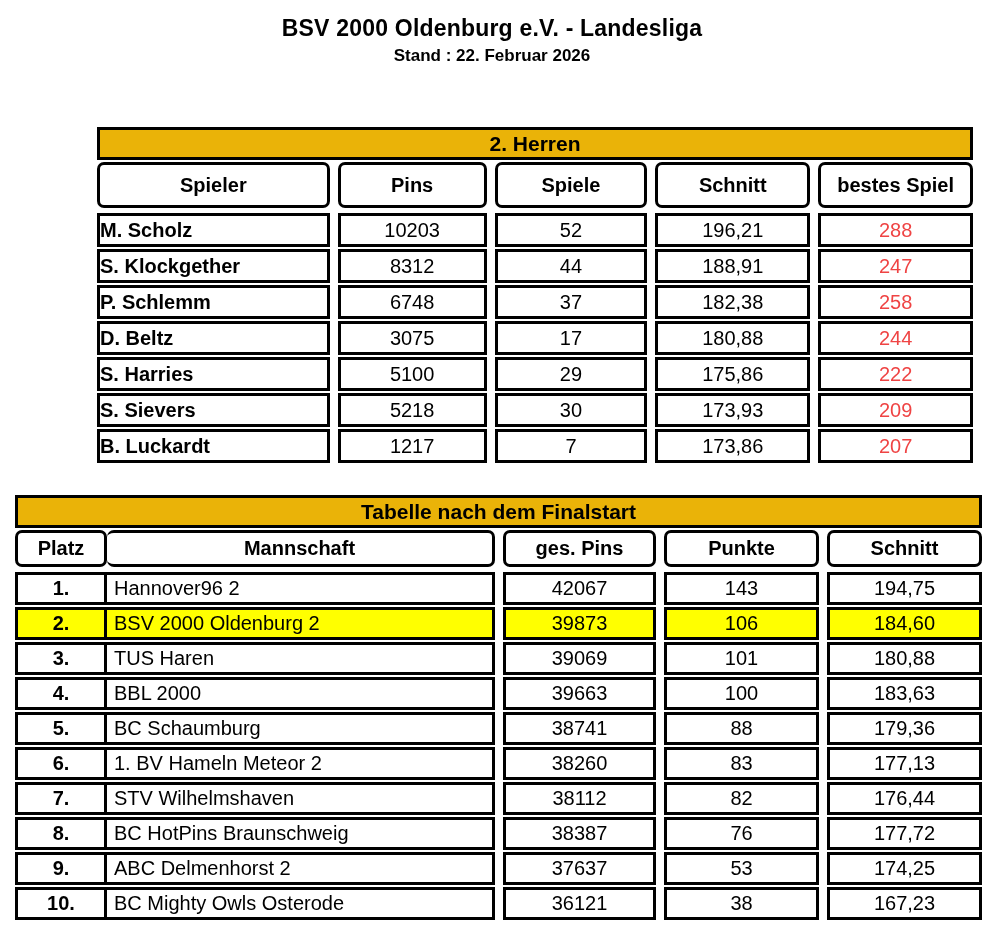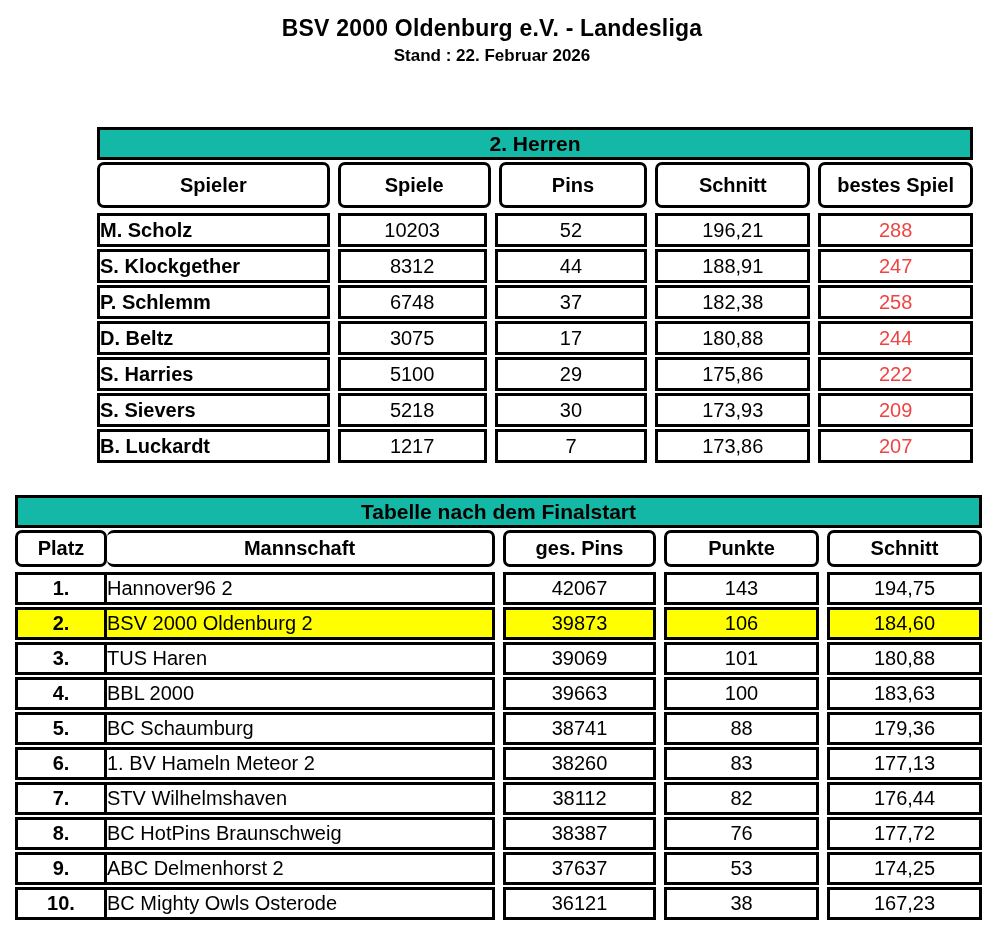--- a/index.html
+++ b/index.html
@@ -24,30 +24,30 @@
 
   .cell {
     border:3px solid #000;
     background:#fff;
     display:flex; align-items:center; justify-content:center;
     font-size:20px;
     overflow:hidden; white-space:nowrap;
   }
   .ttl-cell {
     width:100%; height:33px;
-    background:#14b8a6;
+    background:#eab308;
     font-weight:bold; font-size:21px;
   }
   .h1r .cell { height:46px; }
   .h2r .cell { height:37px; }
   .t1d .cell { height:34px; }
   .t2d .cell { height:33px; }
   .hc   { font-weight:bold;border-radius:7px; }
   .name { justify-content:flex-start; font-weight:bold; }
-  .team { justify-content:flex-start; }
+  .team { justify-content:flex-start; padding-left:7px; }
   .bold { font-weight:bold; }
   .red  { color:#ef4444; }
   .gl   { margin-left:8px; }
   .no-bl{ border-left:none; }
   .hl .cell { background:#ffff00; }
 
   
   .w-sp{width:233px} .w-pn{width:149px} .w-spl{width:153px} .w-sch{width:155px} .w-bs{width:155px}
   
   .w-platz{width:92px} .w-team{width:388px} .w-gp{width:153px} .w-pk{width:155px} .w-sc2{width:155px}
@@ -57,22 +57,22 @@
 
 <div class="doc-title">BSV 2000 Oldenburg e.V. - Landesliga</div>
 <div class="doc-subtitle">Stand : 22. Februar 2026</div>
 
 <div class="tbl" id="herren-table">
   <div class="row">
     <div class="cell ttl-cell">2. Herren</div>
   </div>
   <div class="row h1r">
     <div class="cell w-sp hc">Spieler</div>
+    <div class="cell w-pn gl hc">Pins</div>
     <div class="cell w-spl gl hc">Spiele</div>
-    <div class="cell w-pn gl hc">Pins</div>
     <div class="cell w-sch gl hc">Schnitt</div>
     <div class="cell w-bs gl hc">bestes Spiel</div>
   </div>
 
   <div class="row t1d gap5">
     <div class="cell w-sp name">M. Scholz</div>
     <div class="cell w-pn gl">10203</div>
     <div class="cell w-spl gl">52</div>
     <div class="cell w-sch gl">196,21</div>
     <div class="cell w-bs gl red">288</div>

